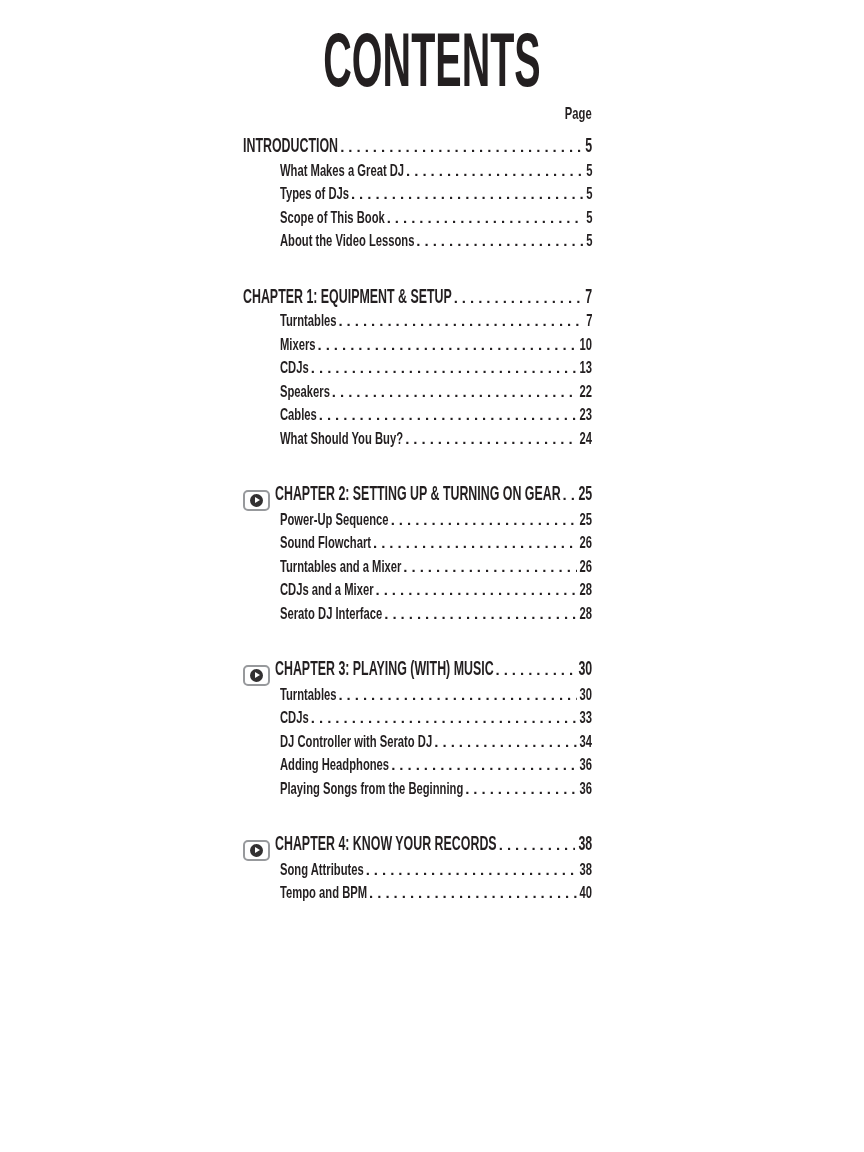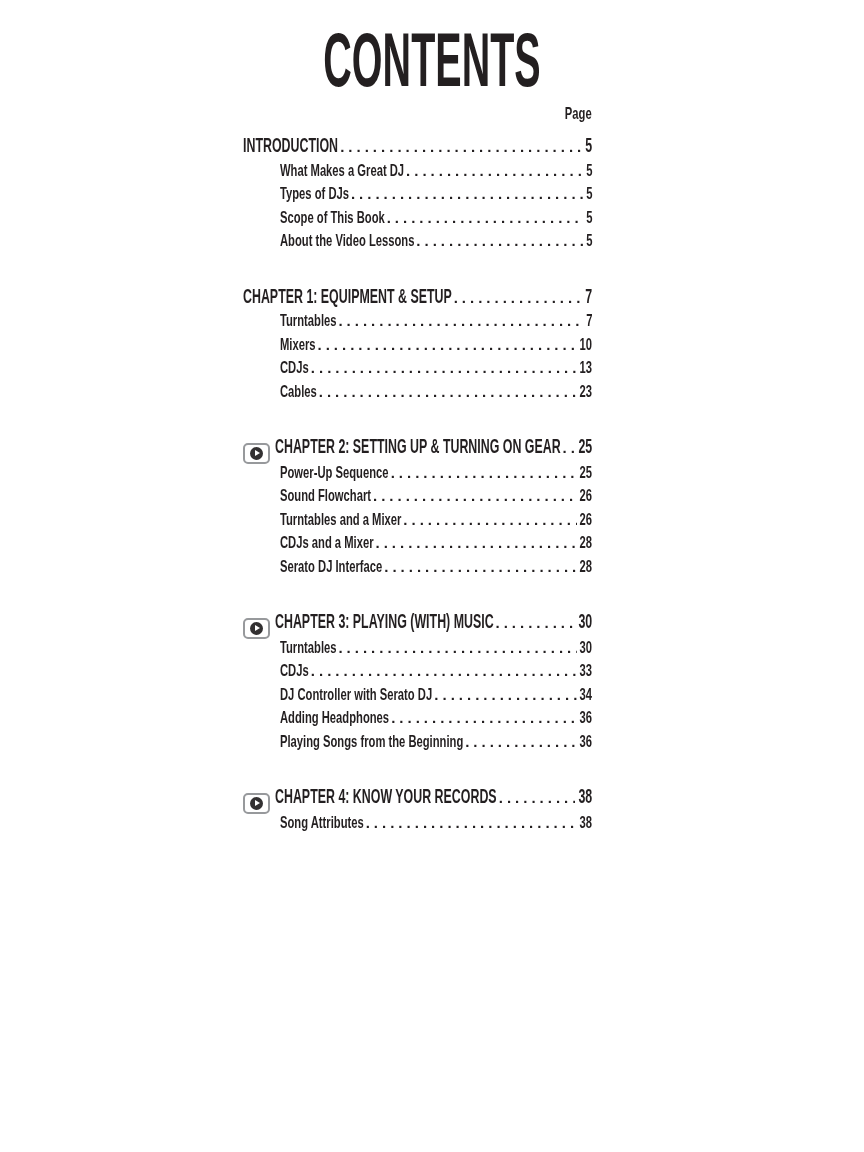--- a/index.html
+++ b/index.html
@@ -179,27 +179,37 @@
   </div>
 
   <div class="row item-row">
     <span class="label cx" style="transform: scaleX(0.66); transform-origin: 0px 50%; margin-right: -14.62px;">CDJs</span>
     <span class="leader"></span>
     <span class="pagenum cx-r" style="display: inline-block; transform: scaleX(0.66); transform-origin: 100% 50%; margin-left: -6.46px;">13</span>
   </div>
 
 
 
+  <div class="row item-row">
+    <span class="label cx" style="transform: scaleX(0.66); transform-origin: 0px 50%; margin-right: -25.84px;">Speakers</span>
+    <span class="leader"></span>
+    <span class="pagenum cx-r" style="display: inline-block; transform: scaleX(0.66); transform-origin: 100% 50%; margin-left: -6.46px;">22</span>
+  </div>
 
   <div class="row item-row">
     <span class="label cx" style="transform: scaleX(0.66); transform-origin: 0px 50%; margin-right: -19.04px;">Cables</span>
     <span class="leader"></span>
     <span class="pagenum cx-r" style="display: inline-block; transform: scaleX(0.66); transform-origin: 100% 50%; margin-left: -6.46px;">23</span>
   </div>
 
+  <div class="row item-row">
+    <span class="label cx" style="transform: scaleX(0.66); transform-origin: 0px 50%; margin-right: -63.24px;">What Should You Buy?</span>
+    <span class="leader"></span>
+    <span class="pagenum cx-r" style="display: inline-block; transform: scaleX(0.66); transform-origin: 100% 50%; margin-left: -6.46px;">24</span>
+  </div>
 </div>
   </section>
 
   <section class="toc-section">
     <div class="row heading-row">
       <span class="video-icon">
         <span class="icon-disc">
           <span class="icon-play"></span>
         </span>
       </span>
@@ -296,18 +306,23 @@
       <span class="leader"></span>
       <span class="pagenum cx-r" style="display: inline-block; transform: scaleX(0.62); transform-origin: 100% 50%; margin-left: -8.36px;">38</span>
     </div>
     <div>
   <div class="row item-row">
     <span class="label cx" style="transform: scaleX(0.66); transform-origin: 0px 50%; margin-right: -43.18px;">Song Attributes</span>
     <span class="leader"></span>
     <span class="pagenum cx-r" style="display: inline-block; transform: scaleX(0.66); transform-origin: 100% 50%; margin-left: -6.46px;">38</span>
   </div>
 
+  <div class="row item-row">
+    <span class="label cx" style="transform: scaleX(0.66); transform-origin: 0px 50%; margin-right: -44.88px;">Tempo and BPM</span>
+    <span class="leader"></span>
+    <span class="pagenum cx-r" style="display: inline-block; transform: scaleX(0.66); transform-origin: 100% 50%; margin-left: -6.46px;">40</span>
+  </div>
 
 </div>
   </section>
 </div>
 
 </div>
 
 </body></html>

